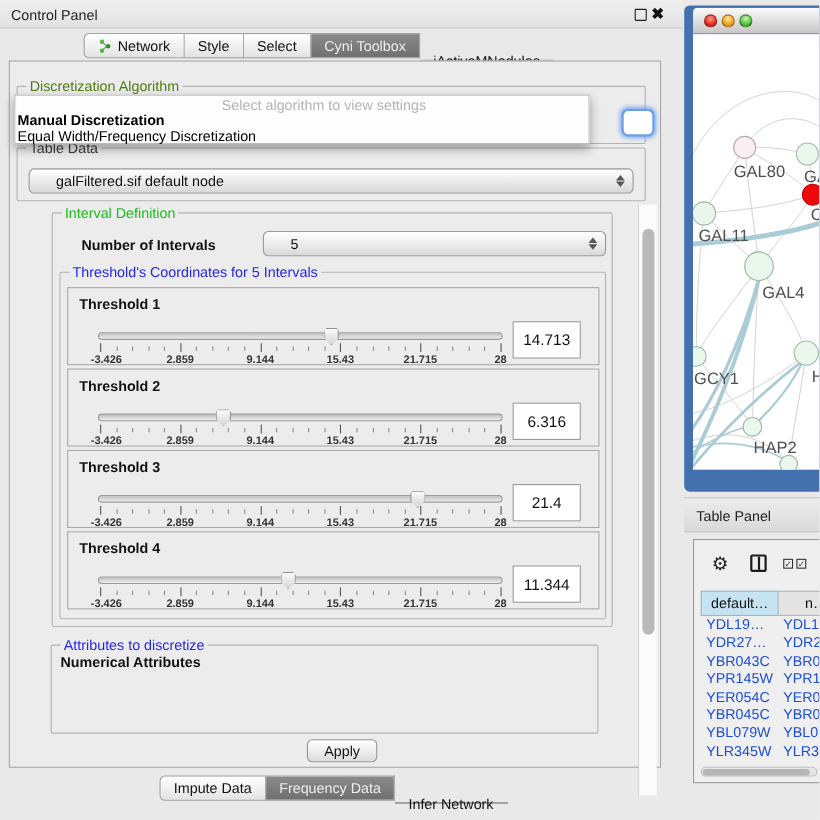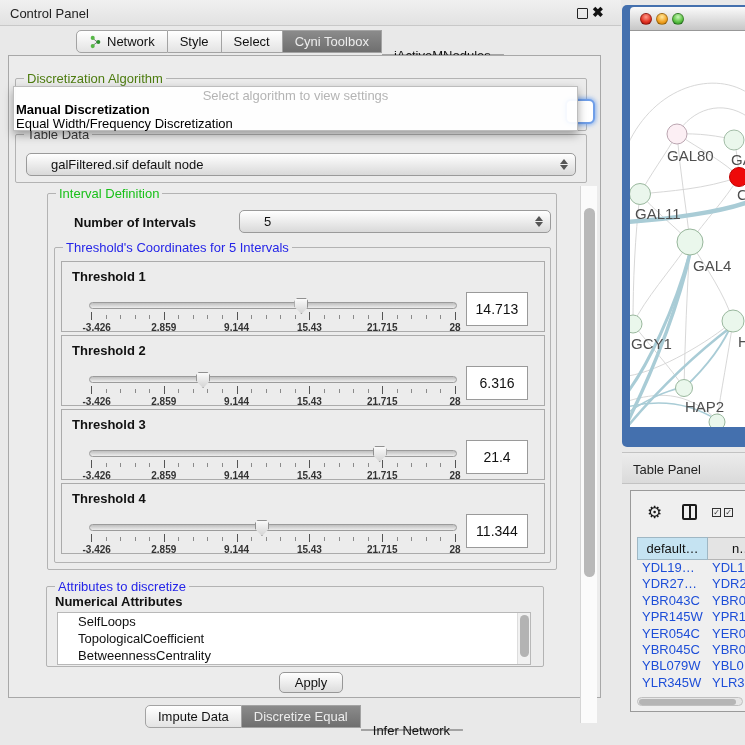--- a/index.html
+++ b/index.html
@@ -36,21 +36,21 @@
 
   
   .combo { position:absolute; background:linear-gradient(#ffffff,#d9d9d9); border:1px solid #9a9a9a; border-radius:5px; font-size:13px; color:#111; display:flex; align-items:center; padding:0 22px 0 24px; }
   .combo .arrows { position:absolute; right:7px; top:0; bottom:0; display:flex; flex-direction:column; justify-content:center; gap:1px; }
   .combo .arrows i { width:0; height:0; border-left:4px solid transparent; border-right:4px solid transparent; }
   .combo .arrows i.up { border-bottom:5px solid #555; }
   .combo .arrows i.dn { border-top:5px solid #555; }
 
   
   .focus-combo { position:absolute; left:556px; top:98px; width:30px; height:25px; background:#fff; border:2px solid #6f9ee8; border-radius:6px; box-shadow:0 0 4px 1px rgba(90,150,240,.75); }
-  .popup { position:absolute; left:12px; top:85px; width:565px; height:45px; background:rgba(255,255,255,.94); border:1px solid #bdbdbd; box-shadow:0 4px 9px rgba(0,0,0,.35); z-index:5; }
+  .popup { position:absolute; left:12px; top:85px; width:523px; height:45px; background:rgba(255,255,255,.94); border:1px solid #bdbdbd; box-shadow:0 4px 9px rgba(0,0,0,.35); z-index:5;padding-left:20px; }
   .popup-hint { position:absolute; top:1px; width:100%; text-align:center; font-size:13px; color:#b4b4b4; }
   .popup-item { position:absolute; left:2px; font-size:13px; color:#000; white-space:nowrap; }
   .popup-item.b { font-weight:bold; top:15px; }
   .popup-item.r { top:29px; }
 
   
   .tbox { position:absolute; left:6px; width:484px; height:71px; border:1px solid #ababab; background:#ececec; }
   .tlabel { position:absolute; left:10px; top:7px; font-size:13px; font-weight:bold; color:#111; }
   .slider { position:absolute; left:27px; top:37px; width:368px; height:32px; }
   .track { position:absolute; left:0; right:0; top:3px; height:7px; border:1px solid #9b9b9b; border-radius:4px; background:linear-gradient(#bfbfbf,#ededed); }
@@ -364,43 +364,35 @@
                 </div>
             </div>
             <div class="vbox">11.344</div>
           </div>
         </div>
       </div>
 
       <div class="group" style="left:37px; top:530px; width:498px; height:81px;">
         <span class="group-title gt-blue">Attributes to discretize</span>
         <span class="attr-sub">Numerical Attributes</span>
-        <div class="attr-list">
-          <div class="attr-item">SelfLoops</div>
-          <div class="attr-item">TopologicalCoefficient</div>
-          <div class="attr-item">BetweennessCentrality</div>
-          <div class="attr-scroll">
-              <div class="th"></div>
-            </div>
-        </div>
       </div>
 
       <div class="apply-btn">Apply</div>
 
       <div class="cp-vscroll">
           <div class="th"></div>
         </div>
     </div>
 
     <div class="tabrow bottom">
       <div class="seg">
           <span>Impute Data</span>
         </div>
       <div class="seg selected">
-          <span>Discretize Equal</span>
+          <span>Frequency Data</span>
         </div>
       <div class="seg">
           <span>Infer Network</span>
         </div>
     </div>
   </div>
 
   <div class="net-window">
     <div class="net-titlebar">
       <span class="light red"></span>

